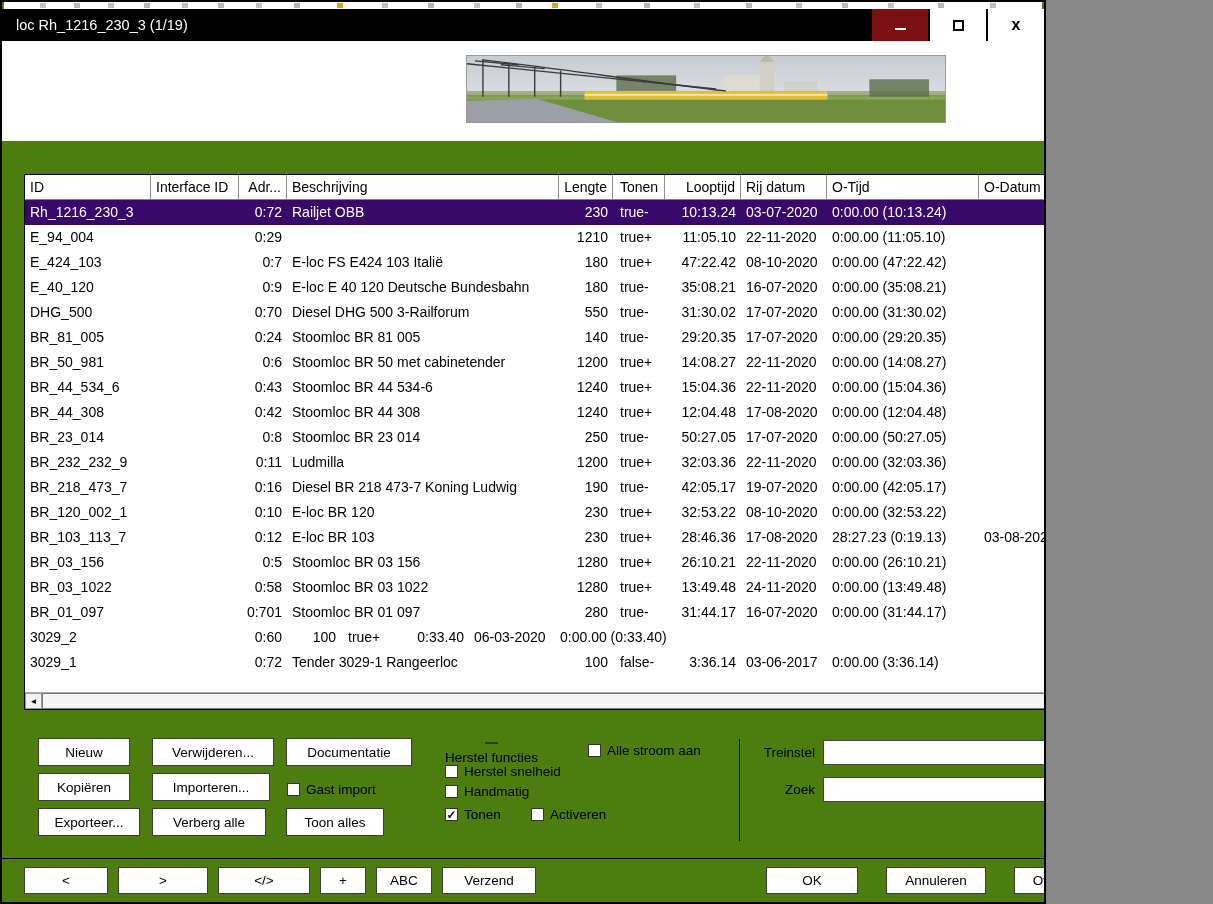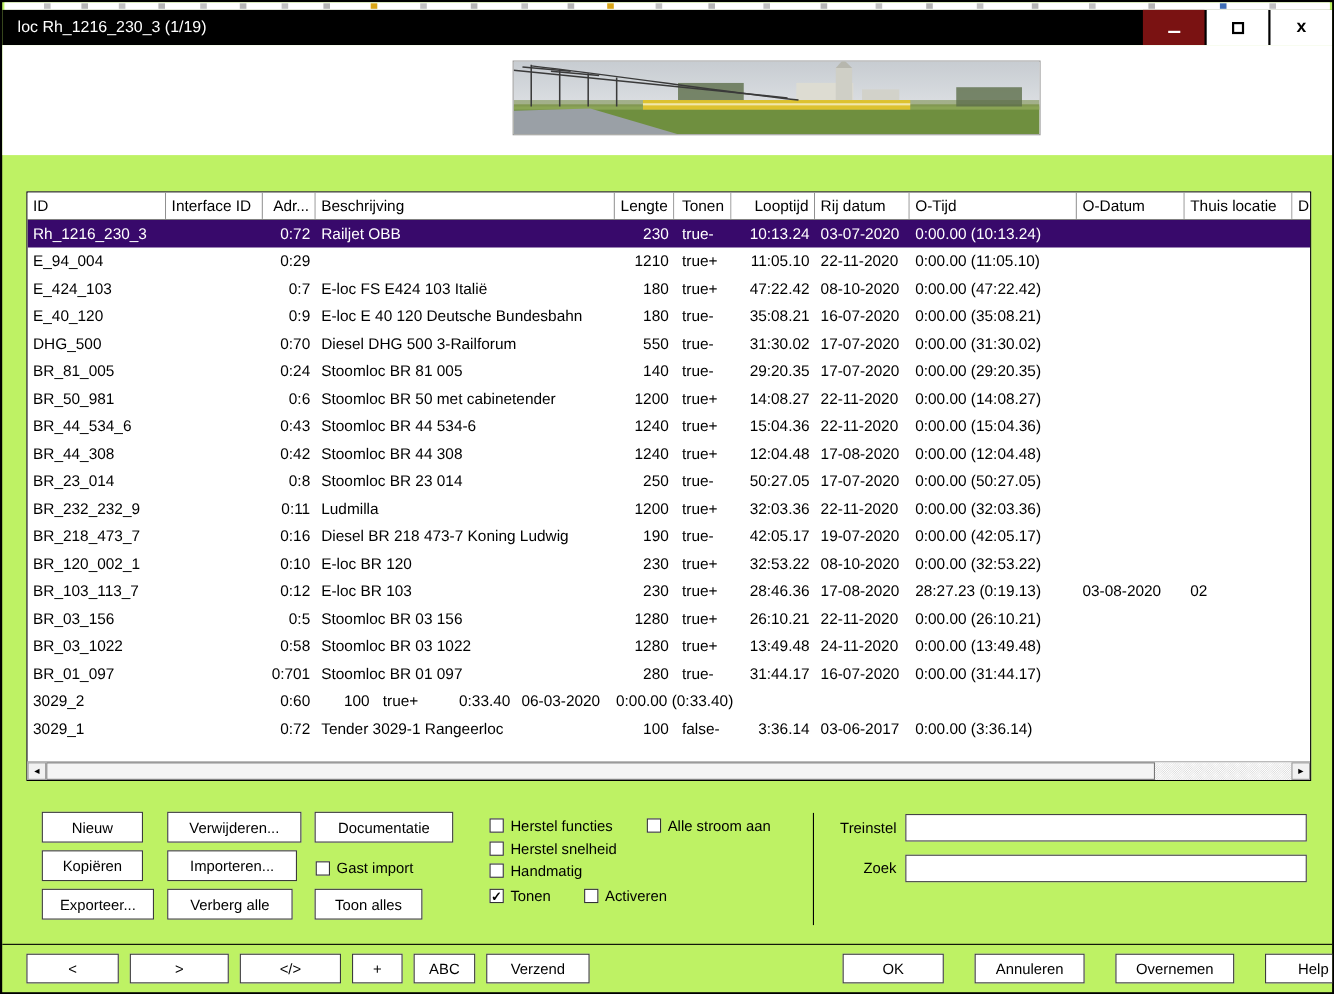--- a/index.html
+++ b/index.html
@@ -1,21 +1,21 @@
 <!DOCTYPE html>
 <html style="--selection: #38096B; --titlebar: #000000; --minimize-button: #7A1212;"><head>
 <meta charset="utf-8">
 <style>
   * { box-sizing: border-box; margin: 0; padding: 0; }
   html,body { background:#888; }
   body { font-family:"Liberation Sans", sans-serif; }
 
   .window {
-    position: relative; width: 1213px; height: 904px;
-    background: #bef264; border: 2px solid #000; overflow: hidden;
+    position: relative; width: 1046px; height: 904px;
+    background: #4d7c0f; border: 2px solid #000; overflow: hidden;
   }
 
   
   .sliver { position:absolute; left:2px; right:2px; top:0; height:7px; background:#fff; overflow:hidden; }
   .sliver .dots { position:absolute; top:1px; left:0; width:6px; height:5px;
     box-shadow: 36px 0 #c2c2c2, 70px 0 #b5b5b5, 104px 0 #c2c2c2, 140px 0 #b5b5b5,
       178px 0 #c2c2c2, 214px 0 #b5b5b5, 252px 0 #c2c2c2, 290px 0 #b5b5b5,
       333px 0 #d9a516, 378px 0 #c2c2c2, 424px 0 #b5b5b5, 470px 0 #c2c2c2,
       512px 0 #b5b5b5, 548px 0 #d9a516, 592px 0 #c2c2c2, 640px 0 #b5b5b5,
       690px 0 #c2c2c2, 742px 0 #b5b5b5, 792px 0 #c2c2c2, 838px 0 #b5b5b5,
@@ -87,21 +87,21 @@
   [data-name="exporteer-button"]    { left:36px;  top:806px; width:102px; }
   [data-name="verberg-alle-button"] { left:150px; top:806px; width:114px; }
   [data-name="toon-alles-button"]   { left:284px; top:806px; width:98px; }
 
   
   .cb { position:absolute; display:flex; align-items:center; gap:6px; height:17px;
     font-size:13.5px; cursor:pointer; white-space:nowrap; }
   .cb .box { width:13px; height:13px; border:1px solid #333; background:#fff;
     display:flex; align-items:center; justify-content:center; font-size:12px; font-weight:bold; line-height:1; }
   [data-name="gast-import-checkbox"]      { left:285px; top:779px; }
-  [data-name="herstel-functies-checkbox"] { left:443px; top:740px; }
+  [data-name="herstel-functies-checkbox"] { left:443px; top:740px;flex-direction:column; }
   [data-name="alle-stroom-aan-checkbox"]  { left:586px; top:740px; }
   [data-name="herstel-snelheid-checkbox"] { left:443px; top:761px; }
   [data-name="handmatig-checkbox"]        { left:443px; top:781px; }
   [data-name="tonen-checkbox"]            { left:443px; top:804px; }
   [data-name="activeren-checkbox"]        { left:529px; top:804px;align-items:center; }
 
   .vdivider { position:absolute; left:737px; top:737px; height:102px; width:0; border-left:1px solid #000; }
 
   .fieldlabel { position:absolute; width:68px; text-align:right; font-size:13.5px; }
   [data-name="treinstel-label"] { left:745px; top:743px; }

